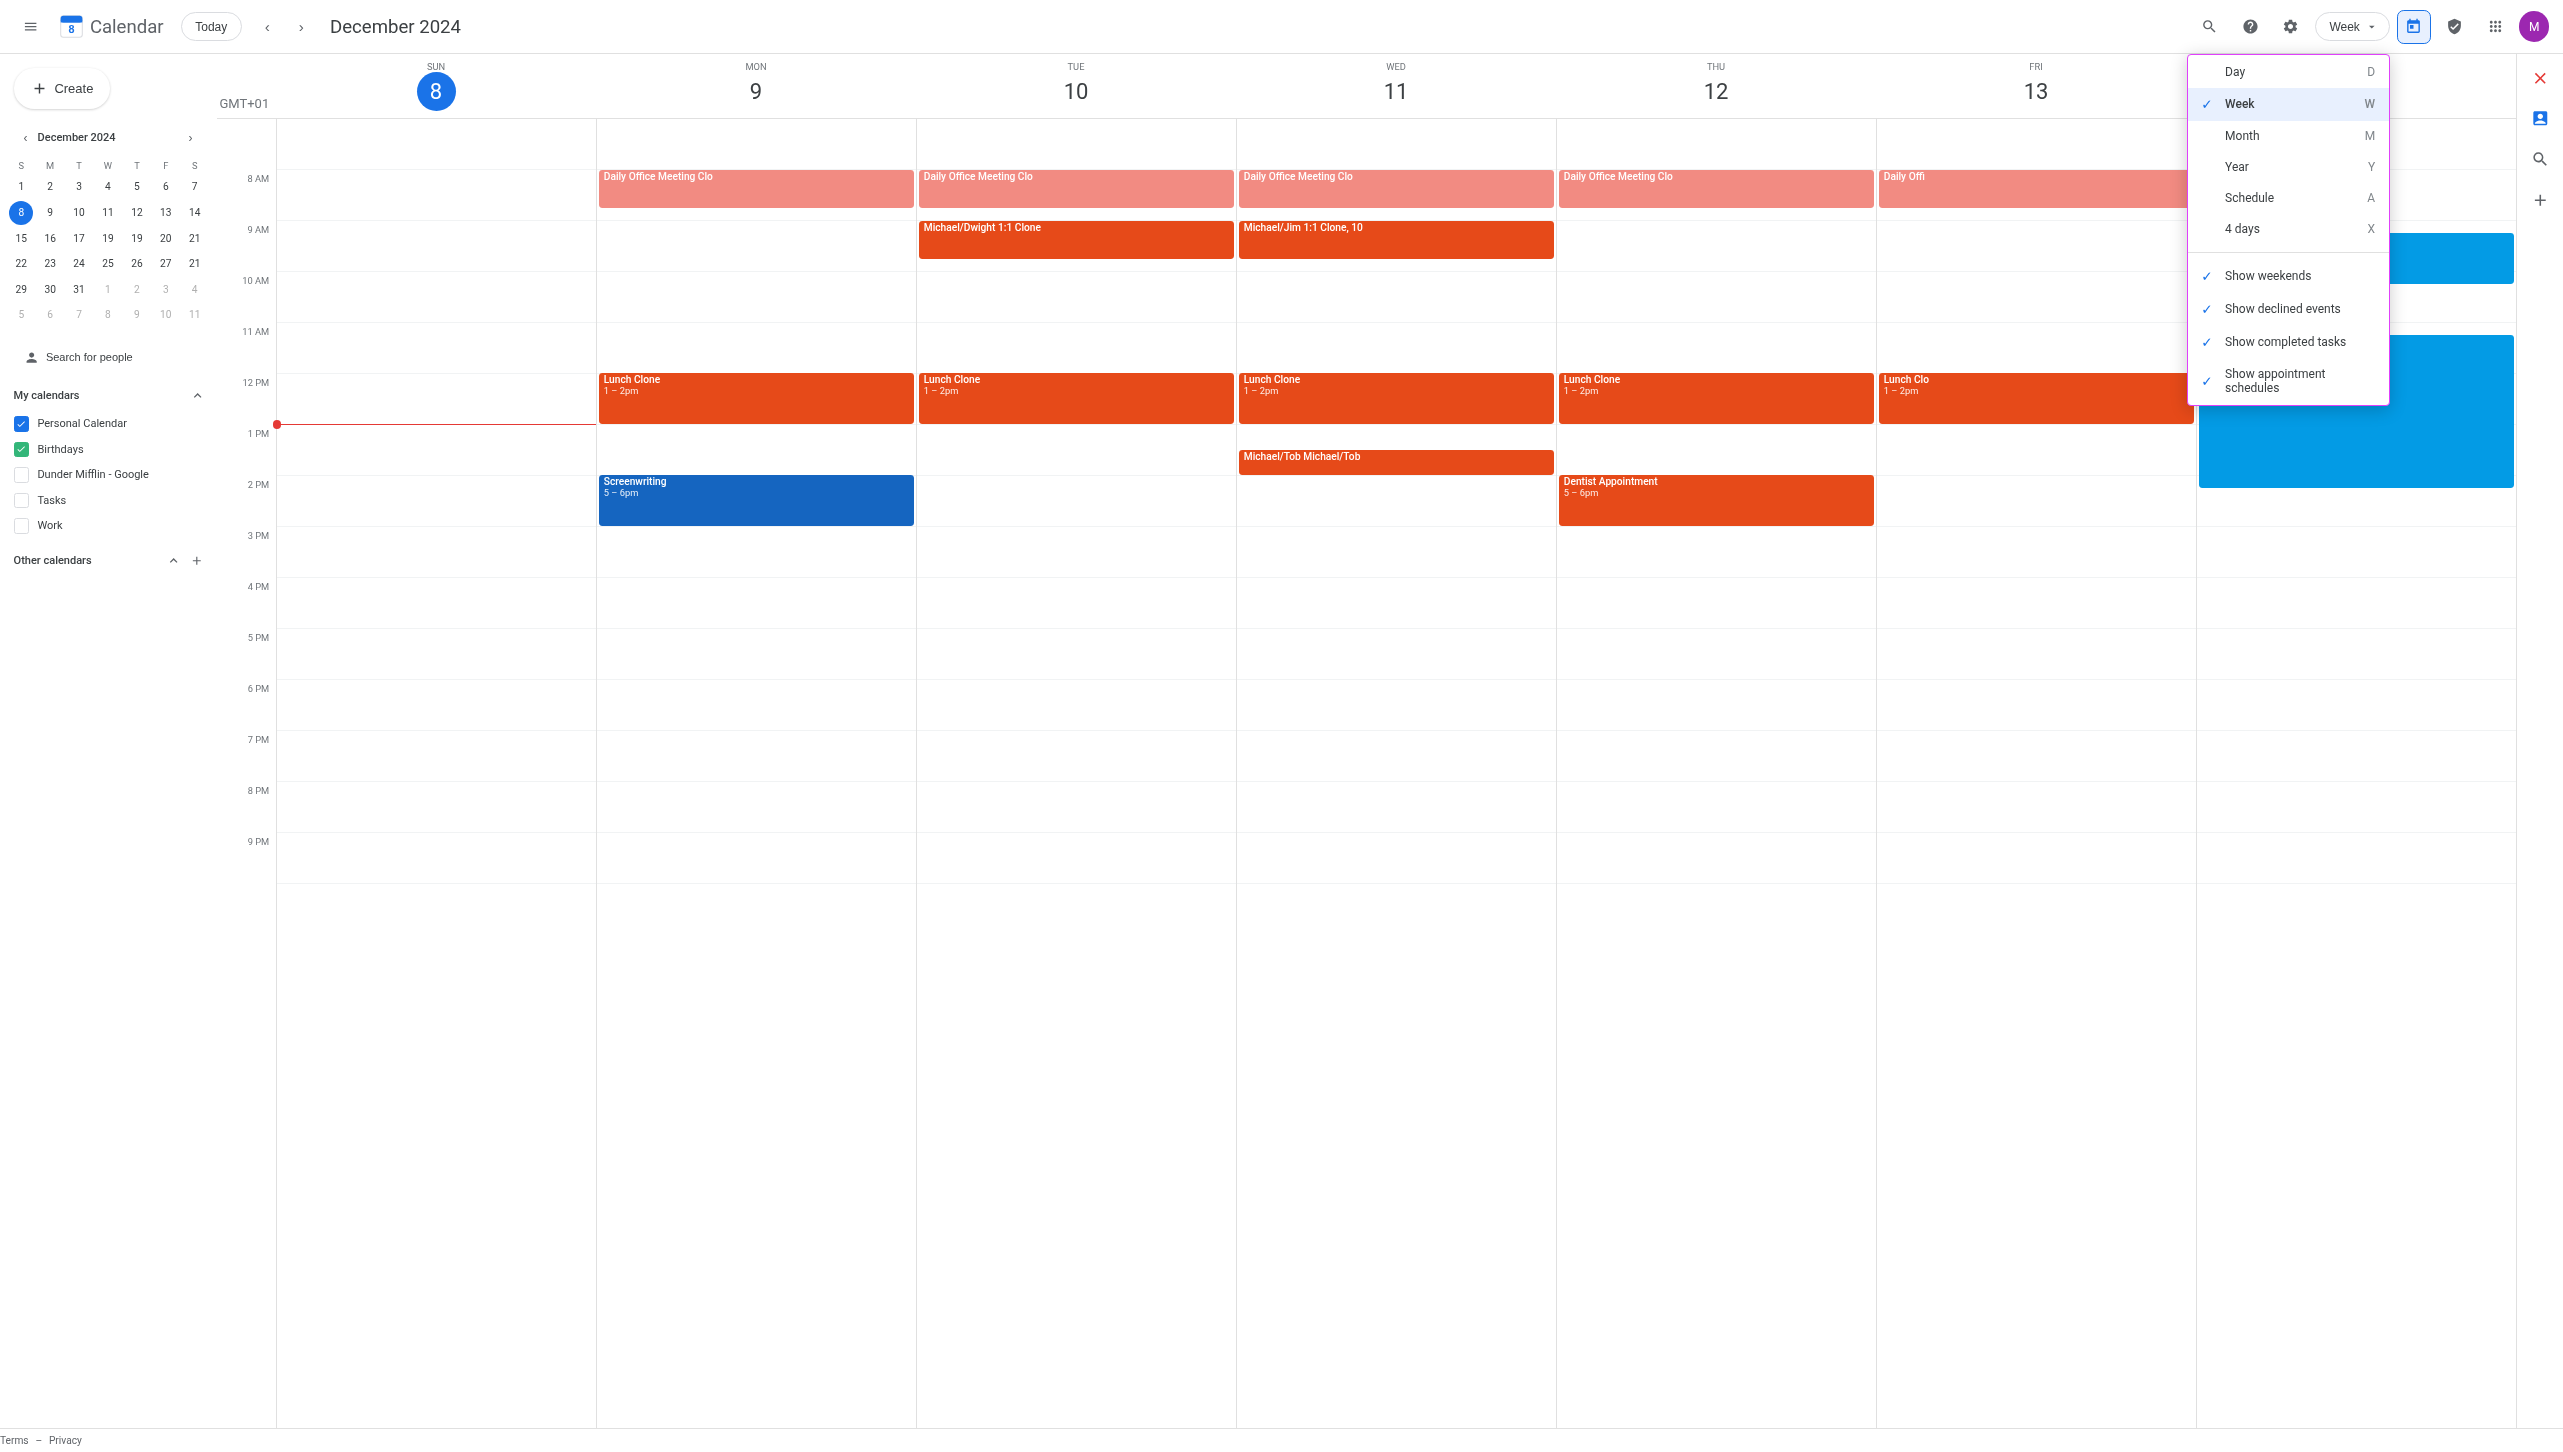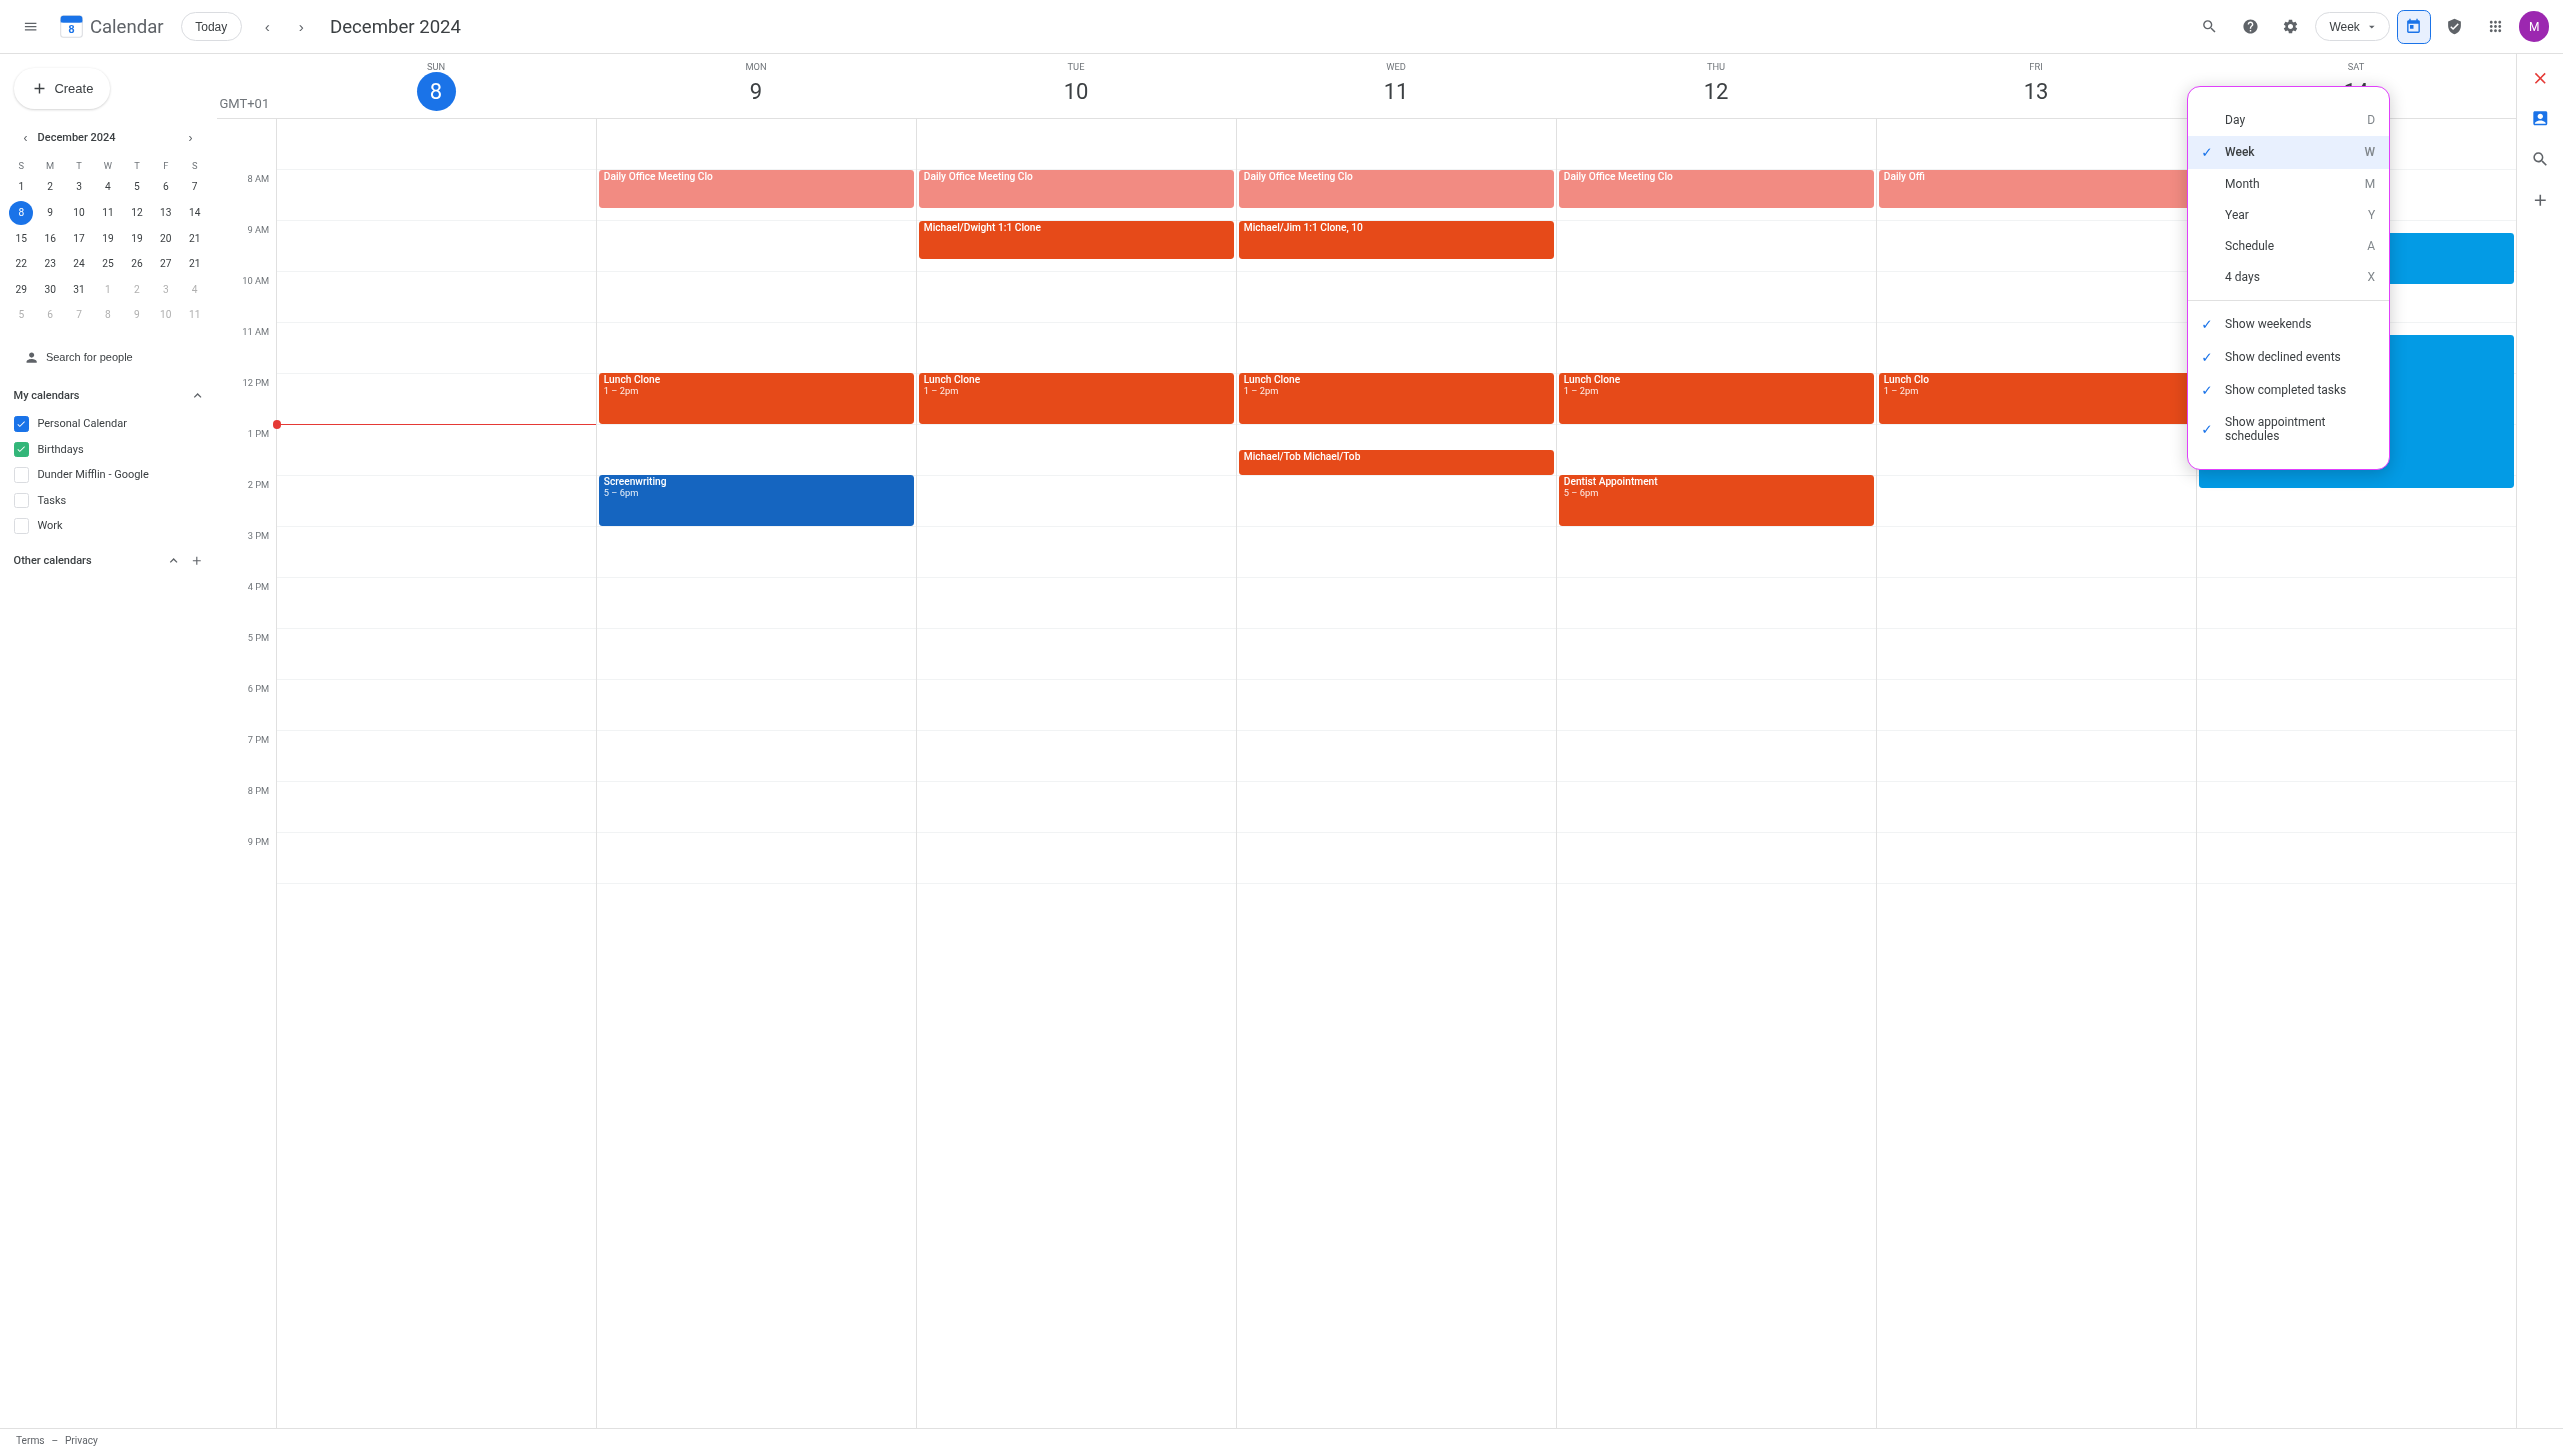--- a/index.html
+++ b/index.html
@@ -18,21 +18,21 @@
     .spacer { flex: 1; }
     .top-icons { display: flex; align-items: center; gap: 6.8px; }
     .icon-btn { width: 34px; height: 34px; border-radius: 50%; border: none; background: none; cursor: pointer; display: flex; align-items: center; justify-content: center; color: #5f6368; font-size: 17px; }
     .view-btn { border: 0.8px solid #dadce0; border-radius: 17px; padding: 6.8px 10.2px 6.8px 13.6px; font-size: 12px; cursor: pointer; background: #fff; color: #3c4043; display: flex; align-items: center; gap: 5.1px; }
     .calendar-icon-btn { width: 34px; height: 34px; border: 0.8px solid #1a73e8; border-radius: 6.8px; background: #e8f0fe; display: flex; align-items: center; justify-content: center; cursor: pointer; }
     .tasks-icon-btn { width: 34px; height: 34px; border-radius: 6.8px; background: none; border: none; display: flex; align-items: center; justify-content: center; cursor: pointer; color: #5f6368; font-size: 17px; }
     .grid-icon-btn { width: 34px; height: 34px; border-radius: 50%; border: none; background: none; cursor: pointer; display: flex; align-items: center; justify-content: center; color: #5f6368; font-size: 17px; }
     .avatar { width: 30.5px; height: 30.5px; border-radius: 50%; background: #9c27b0; display: flex; align-items: center; justify-content: center; color: white; font-size: 12px; cursor: pointer; overflow: hidden; }
 
     
-    .dropdown-menu { position: absolute; top: 42px; right: 0; background: white; border-radius: 13px; box-shadow: 0 3.4px 17px rgba(0,0,0,0.2); min-width: 203px; z-index: 1000; padding: 18px 0; border: 1.7px solid #e040fb; margin-top: 32px; }
+    .dropdown-menu { position: absolute; top: 42px; right: 0; background: white; border-radius: 4px; box-shadow: 0 3.4px 17px rgba(0,0,0,0.2); min-width: 203px; z-index: 1000; padding: 2px 0; border: 1.7px solid #e040fb; }
     .dropdown-item { display: flex; align-items: center; padding: 8.5px 13.6px; cursor: pointer; font-size: 12px; color: #3c4043; gap: 6.8px; }
     .dropdown-item.active { font-weight: 500; }
     .dropdown-item .shortcut { margin-left: auto; color: #80868b; }
     .dropdown-item .check-icon { width: 17px; color: #1a73e8; font-size: 13.6px; }
     .dropdown-divider { height: 0.8px; background: #e0e0e0; margin: 6.8px 0; }
     .dropdown-spacer { width: 17px; }
 
     
     .main-layout { display: flex; flex: 1; overflow: hidden; }
 
@@ -91,21 +91,21 @@
 
     
     .right-panel { width: 47px; display: flex; flex-direction: column; align-items: center; padding-top: 6.8px; gap: 6.8px; border-left: 0.8px solid #e0e0e0; }
     .right-panel-icon { width: 34px; height: 34px; border-radius: 50%; display: flex; align-items: center; justify-content: center; cursor: pointer; color: #5f6368; font-size: 17px; }
     .right-panel-icon.active { color: #1a73e8; }
 
     
     .view-selector-wrapper { position: relative; }
 
     
-    .bottom-bar { height: 24px; display: flex; align-items: center; padding: 0 16px; font-size: 10.2px; color: #5f6368; border-top: 0.8px solid #e0e0e0; flex-shrink: 0; gap: 6.8px; }
+    .bottom-bar { height: 24px; display: flex; align-items: center; padding: 0 0; font-size: 10.2px; color: #5f6368; border-top: 0.8px solid #e0e0e0; flex-shrink: 0; gap: 6.8px; }
 
     .terms-link { color: #5f6368; cursor: pointer; text-decoration: none; }
   </style>
 </head>
 <body>
 
 <div class="top-bar">
   <button class="hamburger-btn">
     <svg width="15.3" height="15.3" viewBox="0 0 24 24" fill="#5f6368">
       <path d="M3 18h18v-2H3v2zm0-5h18v-2H3v2zm0-7v2h18V6H3z"></path>

